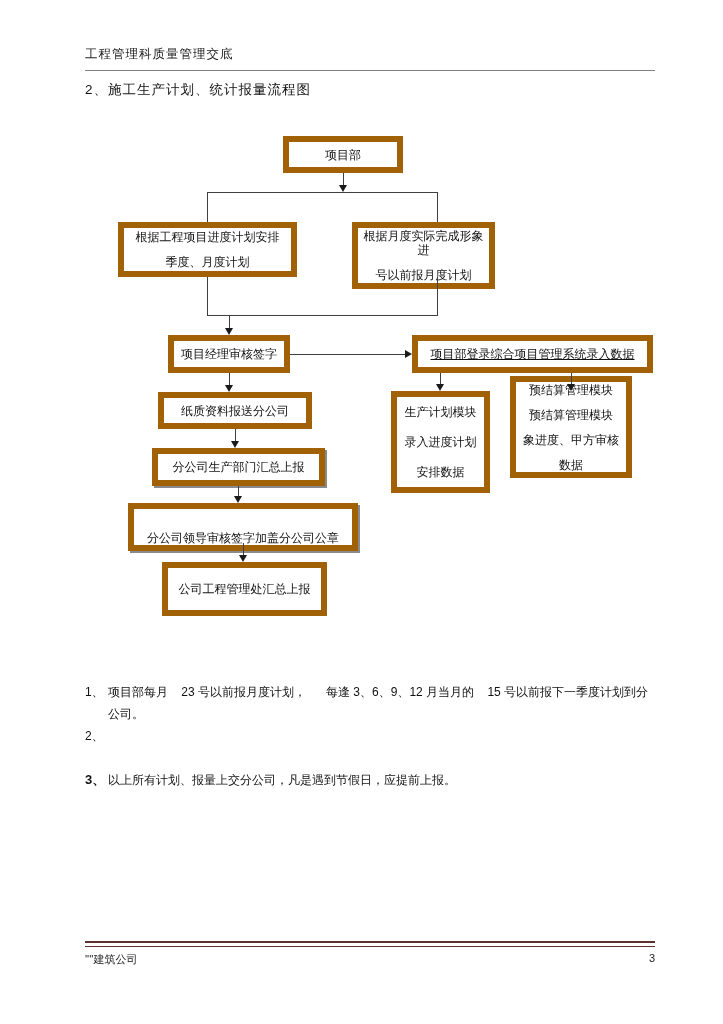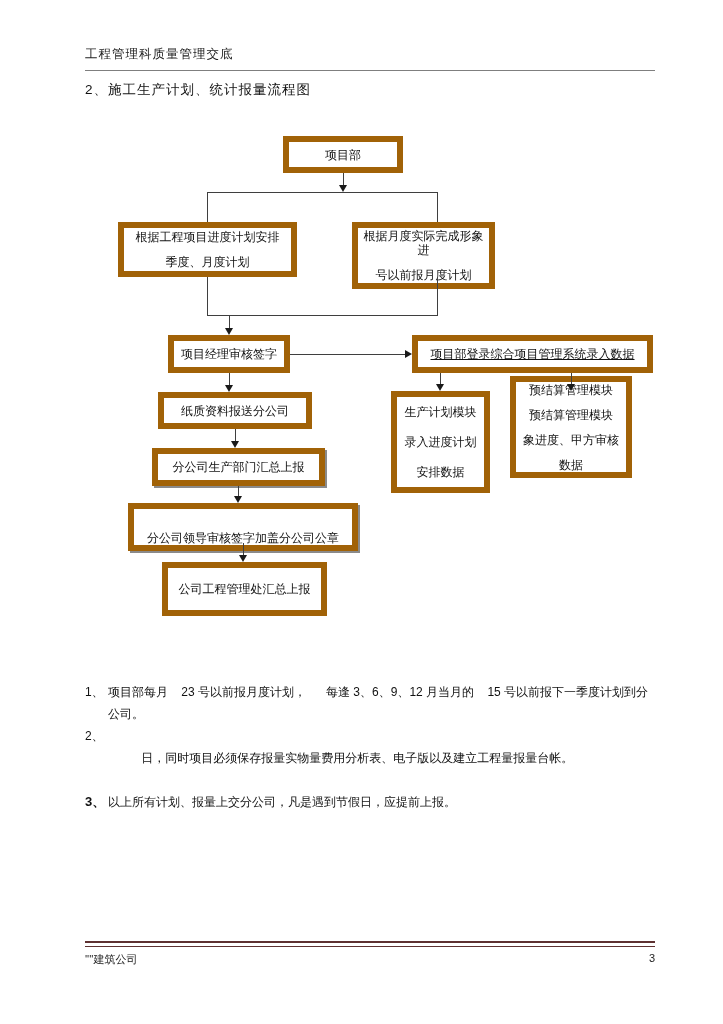--- a/index.html
+++ b/index.html
@@ -157,21 +157,20 @@
     <div class="notes-list">
 
       <div class="note-row">
         <span class="note-num">1、</span>
         <span class="note-body">项目部每月    23 号以前报月度计划，      每逢 3、6、9、12 月当月的    15 号以前报下一季度计划到分公司。</span>
       </div>
 
       <div class="note-row">
         <span class="note-num">2、</span>
         <span class="note-body">
-          <span>日，同时项目必须保存报量实物量费用分析表、电子版以及建立工程量报量台帐。</span>
         </span>
       </div>
 
       <div class="note-row">
         <span class="note-num note-num-strong">3、</span>
         <span class="note-body">以上所有计划、报量上交分公司，凡是遇到节假日，应提前上报。</span>
       </div>
 
     </div>
   </div>

